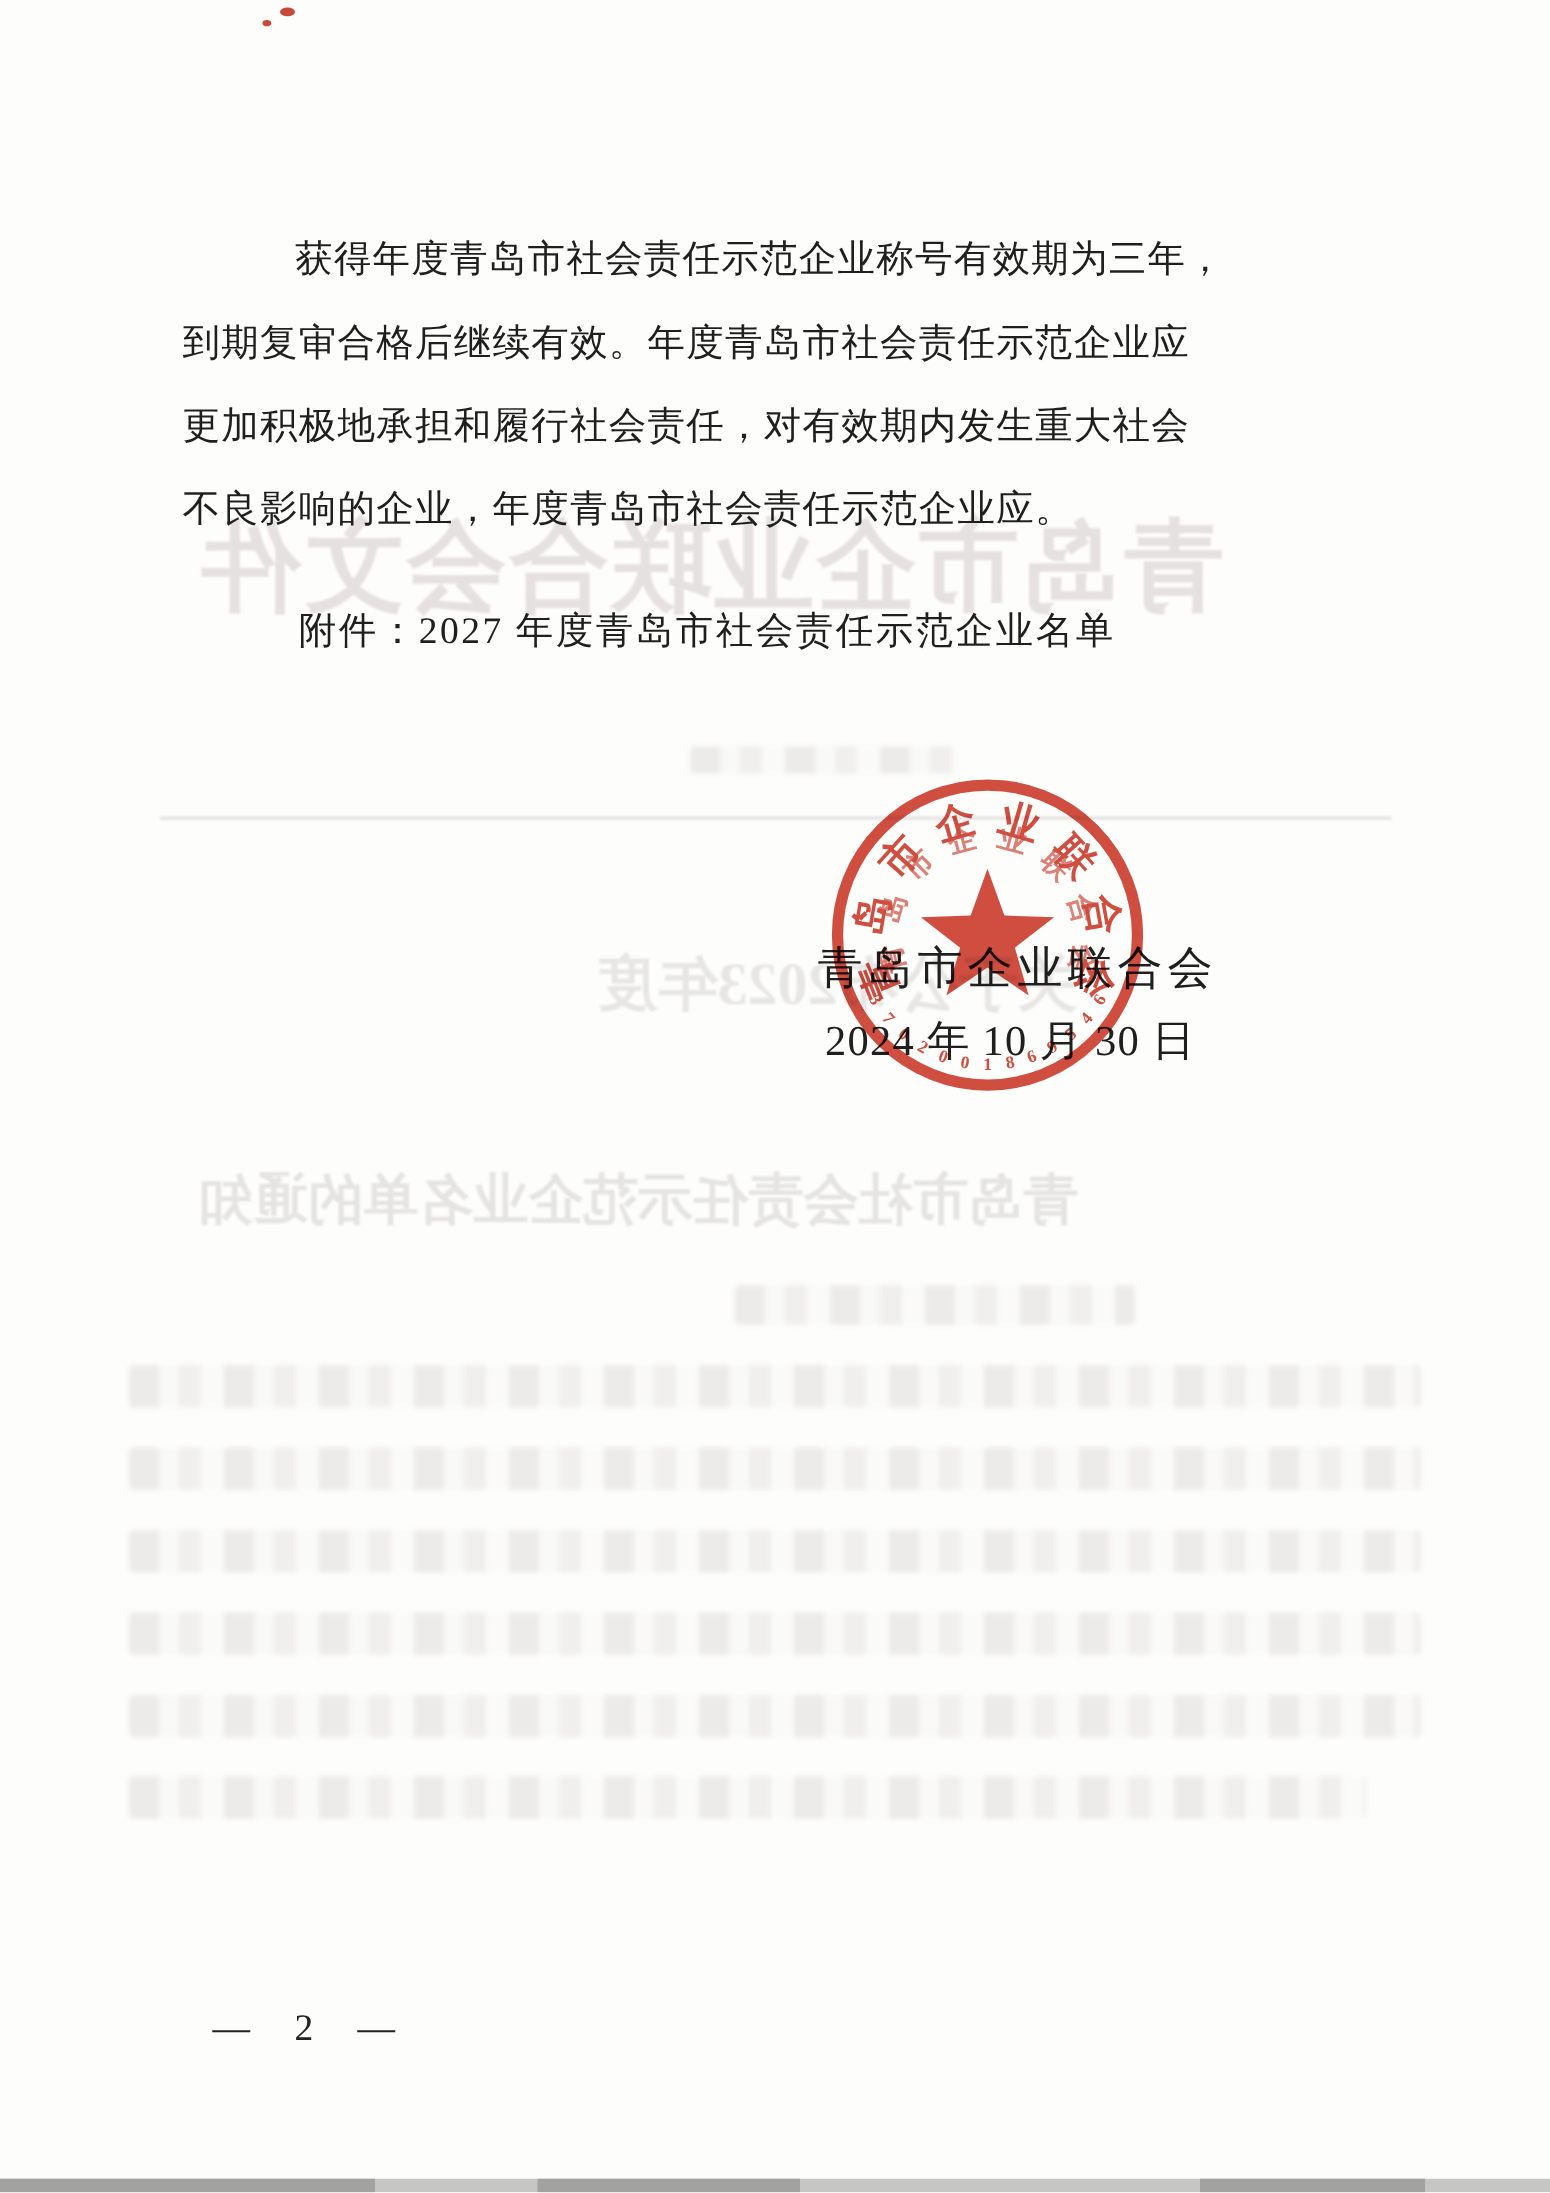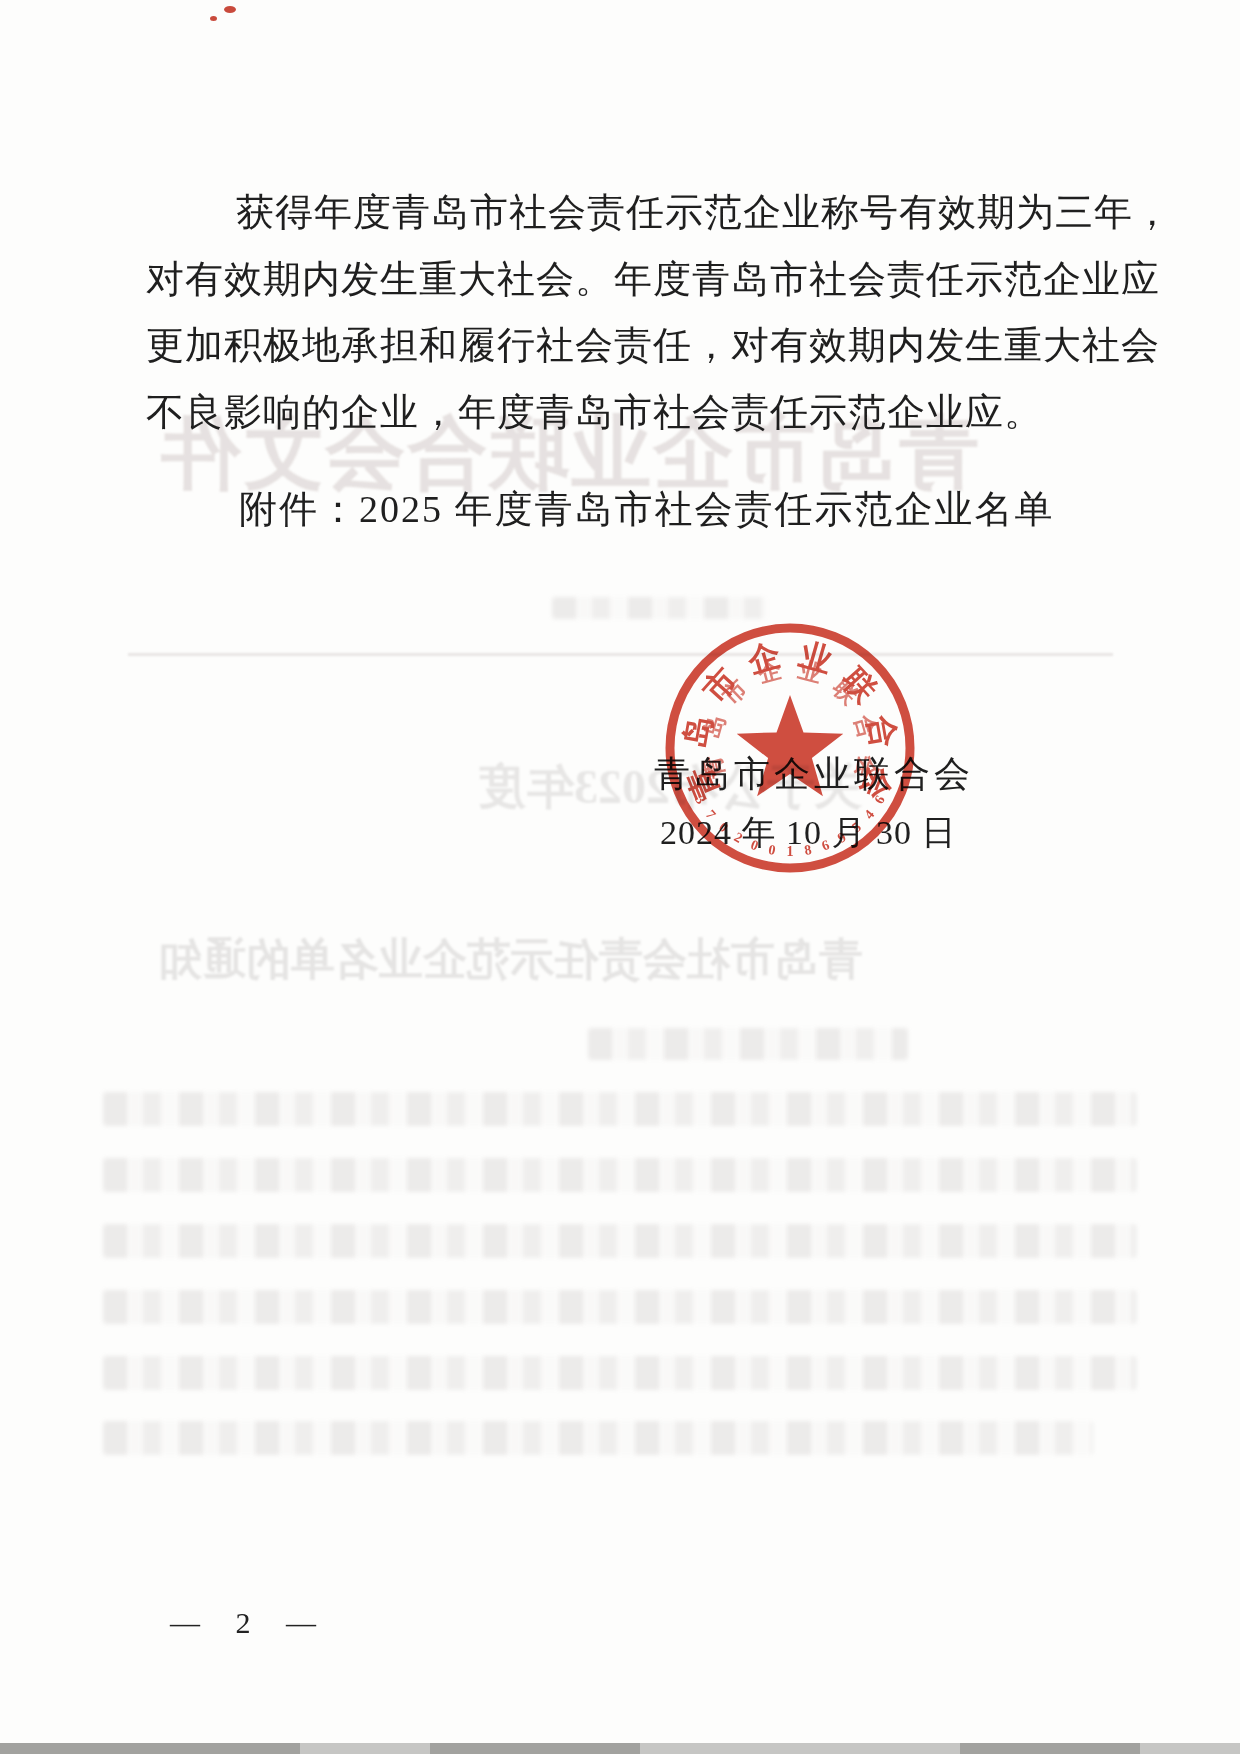--- a/index.html
+++ b/index.html
@@ -7,21 +7,21 @@
     position:relative;
     width:1240px;height:1754px;
     background:#fdfdfc;
     overflow:hidden;
     font-family:"Liberation Serif","DejaVu Serif",serif;
     color:#1c1c1c;
   }
   
   .bodyline{
     position:absolute;
-    font-size:38px;
+    font-size:30px;
     letter-spacing:1px;
     line-height:1.2;
     white-space:nowrap;
     color:#1f1f1f;
   }
   .sigline{
     position:absolute;
     font-size:36px;
     letter-spacing:4px;
     white-space:nowrap;
@@ -106,25 +106,25 @@
   <div class="ghost ghost-title2 mirror">青岛市社会责任示范企业名单的通知</div>
   <div class="smudge" style="left:588px;top:1028px;width:320px;height:32px;"></div>
   <div class="smudge" style="left:103px;top:1092px;width:1034px;"></div>
   <div class="smudge" style="left:103px;top:1158px;width:1034px;"></div>
   <div class="smudge" style="left:103px;top:1224px;width:1034px;"></div>
   <div class="smudge" style="left:103px;top:1290px;width:1034px;"></div>
   <div class="smudge" style="left:103px;top:1356px;width:1034px;"></div>
   <div class="smudge" style="left:103px;top:1421px;width:990px;"></div>
 
   <div class="bodyline" style="left:236px;top:190px;">获得年度青岛市社会责任示范企业称号有效期为三年，</div>
-  <div class="bodyline" style="left:146px;top:257px;">对有效期内发生重大社会。年度青岛市社会责任示范企业应</div>
+  <div class="bodyline" style="left:146px;top:257px;">到期复审合格后继续有效。年度青岛市社会责任示范企业应</div>
   <div class="bodyline" style="left:146px;top:323px;text-align:center;">更加积极地承担和履行社会责任，对有效期内发生重大社会</div>
   <div class="bodyline" style="left:146px;top:390px;">不良影响的企业，年度青岛市社会责任示范企业应。</div>
 
-  <div class="bodyline" style="left:239px;top:487px;letter-spacing:2px;">附件：2025 年度青岛市社会责任示范企业名单</div>
+  <div class="bodyline" style="left:239px;top:487px;letter-spacing:2px;">附件：2027 年度青岛市社会责任示范企业名单</div>
 
   <div class="sigline" style="left:654px;top:750px;">青岛市企业联合会</div>
   <div class="dateline" style="left:660px;top:810px;">2024 年 10 月 30 日</div>
 
   <svg class="seal" viewBox="0 0 270 270">
     <circle cx="135" cy="135" r="120" fill="none" stroke="#cf4437" stroke-width="9"></circle>
     <polygon fill="#cf4437" points="135,82 148.5,119.4 188.3,120.7 156.9,145.1 167.9,183.3 135,161 102.1,183.3 113.1,145.1 81.7,120.7 121.5,119.4"></polygon>
     <g id="seal-ring-text">
         <text x="135" y="52" text-anchor="middle" font-size="32" font-weight="bold" fill="#cf4437" font-family="&quot;Liberation Serif&quot;, serif" transform="rotate(-112 135 135)">青</text>
         <text x="135" y="52" text-anchor="middle" font-size="32" font-weight="bold" fill="#cf4437" font-family="&quot;Liberation Serif&quot;, serif" transform="rotate(-80 135 135)">岛</text>

